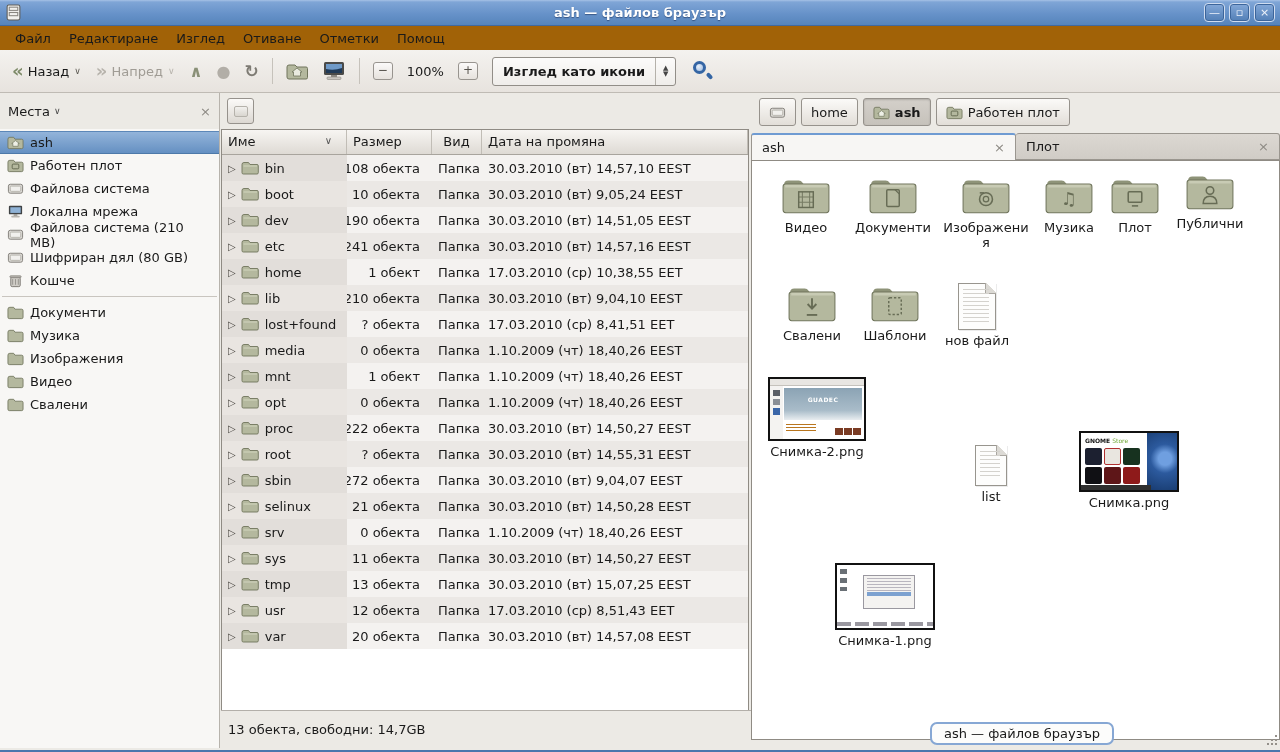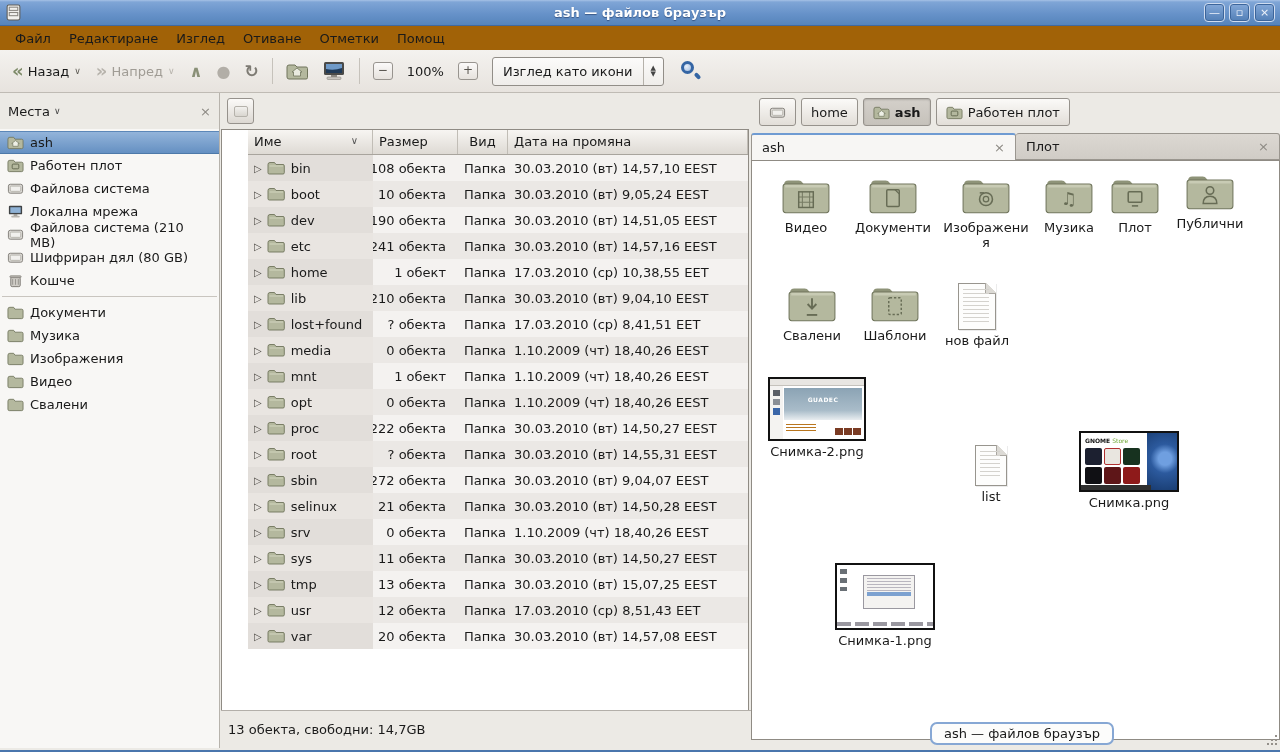--- a/index.html
+++ b/index.html
@@ -32,21 +32,21 @@
   .fwd-glyph { color:#b7b3ac; font-weight:bold; }
   .drop { font-size:9px; color:#5c5952; padding:0 1px; }
   .drop.dim { color:#b7b3ac; }
   .dim-label { color:#a09c95; }
   .tsep { width:1px; height:26px; background:#c6c2bb; margin:0 5px; }
   .up-glyph { color:#8a9077; font-size:16px; font-weight:bold; }
   .stop-glyph { color:#b2aea7; font-size:16px; }
   .reload-glyph { color:#7e7b74; font-size:17px; font-weight:bold; }
   .zbox { width:20px; height:18px; border:1px solid #989циб48f; border:1px solid #98948f; border-radius:3px; background:linear-gradient(#fbfaf9,#e6e2dd); text-align:center; line-height:15px; font-size:12px; color:#55524c; }
   .zoom-label { padding:0 6px; }
-  .combo { display:flex; align-items:center; margin-left:6px; border:1px solid #928e88; border-radius:3px; background:linear-gradient(#fcfbfa,#efedea); height:29px; cursor:pointer; }
+  .combo { display:flex; align-items:center; margin-left:6px; border:1px solid #928e88; border-radius:3px; background:linear-gradient(#fcfbfa,#efedea); height:29px; cursor:pointer;font-weight:bold; }
   .combo .cval { padding:0 10px; }
   .combo .cdiv { width:1px; align-self:stretch; background:#b5b1aa; }
   .combo .spin { display:flex; flex-direction:column; align-items:center; justify-content:center; padding:0 7px; font-size:7px; line-height:6px; color:#444; }
   .search-glyph { position:relative; width:22px; height:22px; margin-left:8px; }
   .search-glyph .lens { position:absolute; left:1px; top:1px; width:13px; height:13px; border:3px solid #3465a4; border-radius:50%; background:radial-gradient(circle at 35% 35%, #e8f0fa, #9db9dd); }
   .search-glyph .handle { position:absolute; left:14px; top:14px; width:7px; height:4px; background:#3465a4; transform:rotate(45deg); border-radius:2px; }
 
   
   .sidebar { position:absolute; left:0; top:93px; bottom:2px; width:220px; background:#f8f7f5; border-right:1px solid #b7b3ac; }
   .side-head { height:36px; display:flex; align-items:center; padding:0 8px; background:#eceae5; }
@@ -55,21 +55,21 @@
   .side-list { padding-top:2px; }
   .side-row { display:flex; align-items:center; gap:6px; height:23px; padding:0 6px 0 7px; cursor:pointer; }
   .side-row.sel { background:linear-gradient(#93b4da,#6590c2); border-top:1px solid #5c87b8; border-bottom:1px solid #4d79a9; }
   .side-row .micon { width:17px; height:15px; display:inline-flex; flex:none; }
   .side-sep { height:1px; background:#c9c5bf; margin:4px 2px; }
 
   .midpane { position:absolute; left:221px; top:93px; width:528px; bottom:40px; background:#eceае5; background:#eceae5; }
   .mid-top { height:36px; display:flex; align-items:center; padding-left:6px; }
   .loc-btn { width:27px; height:26px; border:1px solid #96928c; border-radius:3px; background:linear-gradient(#fbfaf8,#dcd8d2); display:flex; align-items:center; justify-content:center; cursor:pointer; }
   .loc-btn .inner { width:14px; height:11px; border:1px solid #b5b2ab; border-radius:2px; background:linear-gradient(#f2f1ee,#d9d6d0); }
-  .treetable { position:absolute; left:0; right:0; top:36px; bottom:0; background:#fff; border:1px solid #8f8b84; border-bottom:none; overflow:hidden;padding-left:26px; }
+  .treetable { position:absolute; left:0; right:0; top:36px; bottom:0; background:#fff; border:1px solid #8f8b84; border-bottom:none; overflow:hidden; }
   .thead { display:flex; height:25px; border-bottom:1px solid #a8a49d; }
   .th { background:linear-gradient(#f7f5f2,#dedad4); border-right:1px solid #c1bdb6; padding:4px 6px 0 6px; cursor:pointer; position:relative; white-space:nowrap; }
   .th .sort { position:absolute; right:14px; top:5px; font-size:10px; color:#555; }
   .c-name { width:125px; } .c-size { width:85px; } .c-type { width:50px;text-align:center; } .c-date { flex:1; }
   .trow { display:flex; height:26px; cursor:pointer; }
   .cell { display:flex; align-items:center; padding:0 6px; white-space:nowrap; overflow:hidden; }
   .cell.c-size { justify-content:flex-end; padding-right:12px; }
   .trow:nth-child(odd)  .c-name { background:#e2deda; }
   .trow:nth-child(even) .c-name { background:#e9e5e1; }
   .trow:nth-child(odd)  .cell:not(.c-name) { background:#f4f2f0; }

